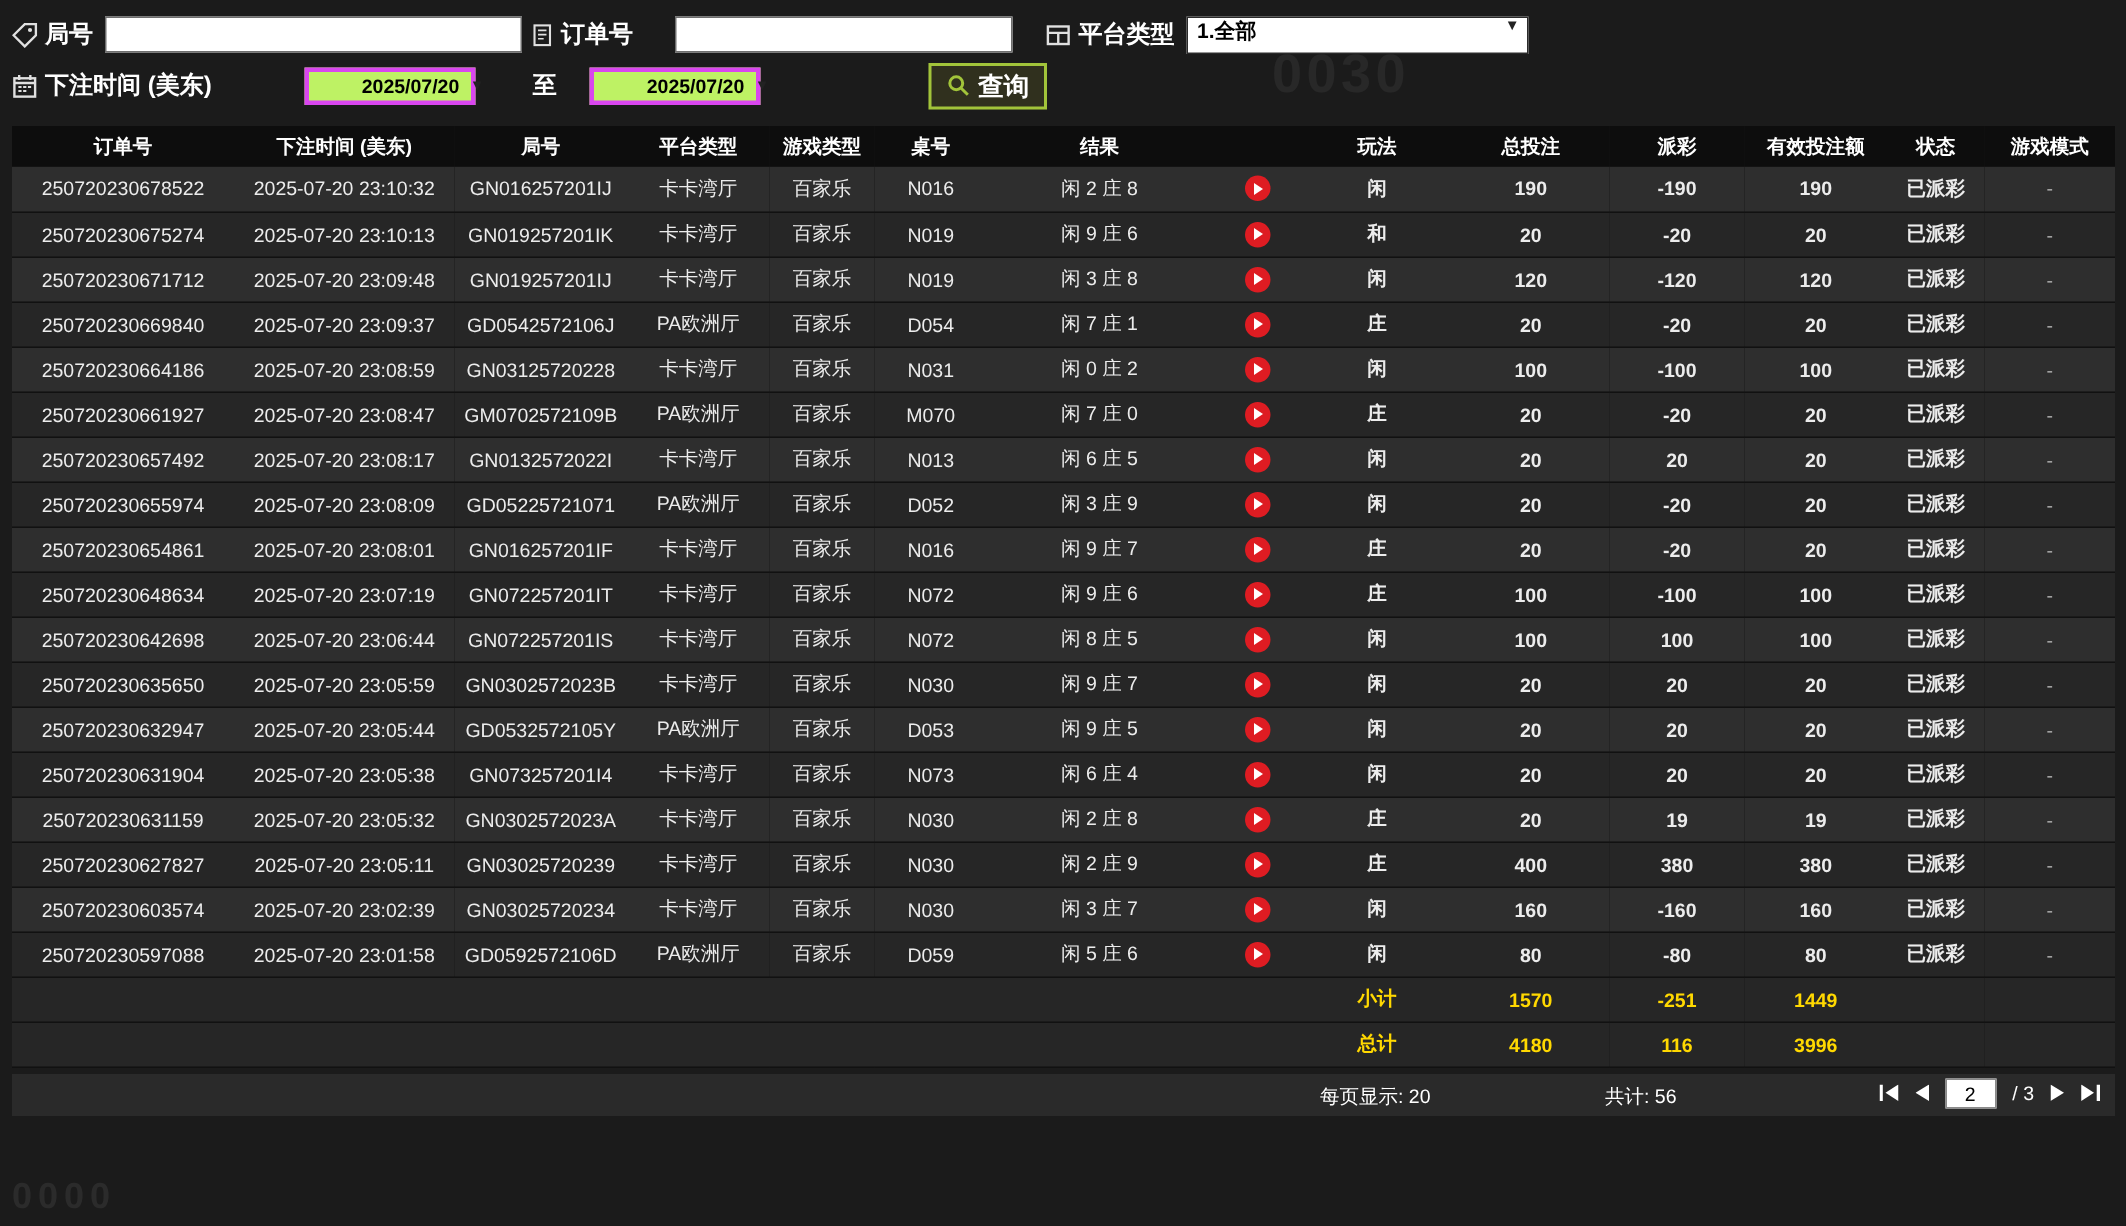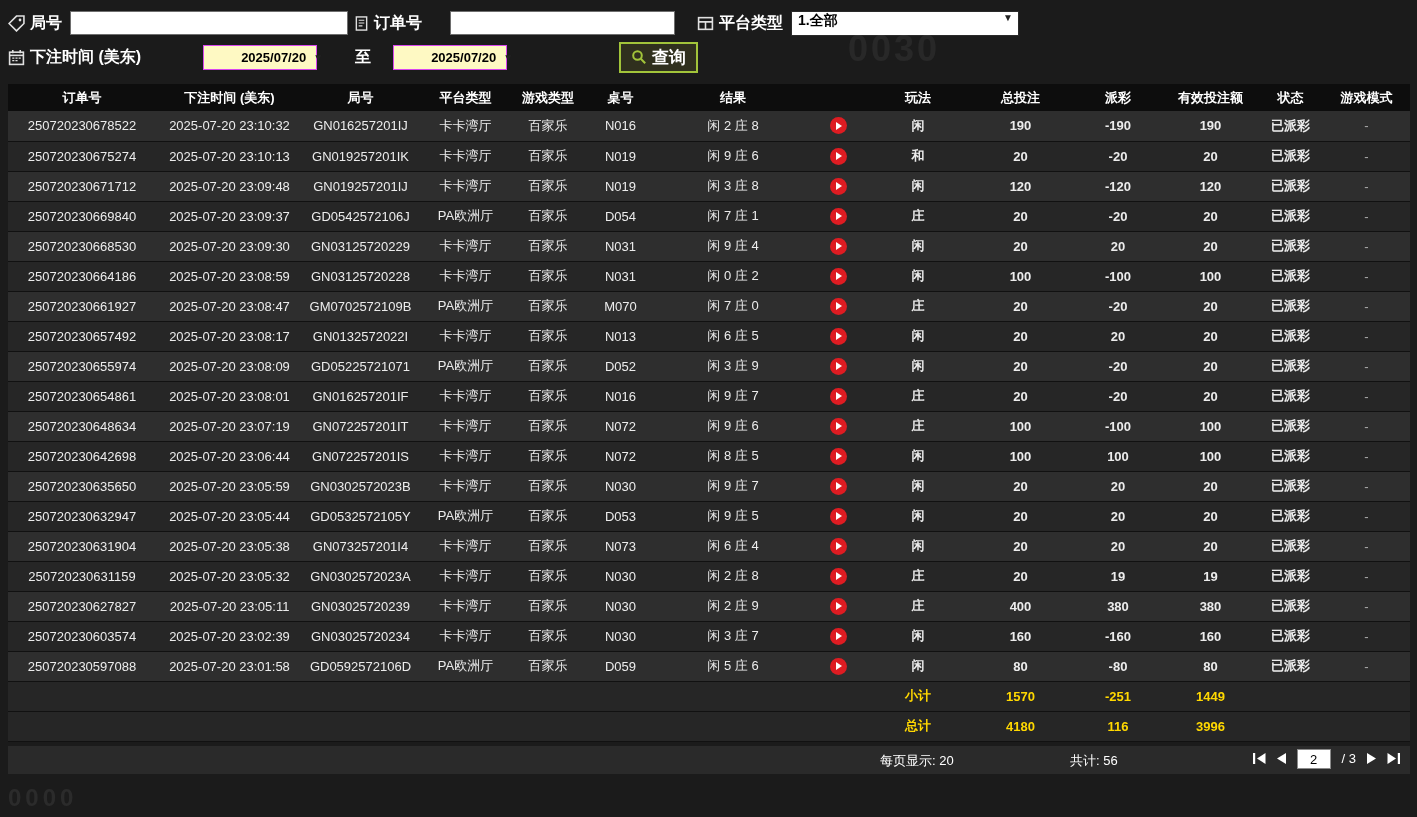--- a/index.html
+++ b/index.html
@@ -28,21 +28,21 @@
   .order-input { width:225px; margin-left:28px; }
   .grp-order { margin-left:2px; }
   .grp-platform { margin-left:22px; }
   .select {
     width:228px; height:25px; margin-left:8px; background:#fff; border:1px solid #2a2a2a;
     color:#000; display:flex; justify-content:space-between;
     padding:0 5px 0 6px; font-size:14px; font-weight:bold; cursor:pointer;
   }
   .sel-arrow { font-size:10px; color:#222; }
   .date-select {
-    width:114px; height:25px; background:#fef9c3; border:1px solid #d946ef; color:#000;
+    width:114px; height:25px; background:#bef264; border:3px solid #d946ef; color:#000;
     font-weight:bold; font-size:13px; display:flex; align-items:center; justify-content:center;
     gap:7px; cursor:pointer;padding-left:44px;
   }
   .date-from { margin-left:62px; }
   .to-label { margin-left:38px; margin-right:22px; }
   .search-btn {
     margin-left:112px; height:31px; padding:0 10px;
     display:inline-flex; align-items:center; gap:5px;
     background:#30301e; border:2px solid #a2c43a; color:#fff;
     font-size:17px; font-weight:bold; cursor:pointer;
@@ -289,40 +289,20 @@
           </span>
     </td>
     <td>庄</td>
     <td>20</td>
     <td class="tone-green">-20</td>
     <td>20</td>
     <td class="status-paid">已派彩</td>
     <td>-</td>
   </tr>
       <tr class="data-row">
-    <td>250720230668530</td>
-    <td>2025-07-20 23:09:30</td>
-    <td>GN03125720229</td>
-    <td>卡卡湾厅</td>
-    <td>百家乐</td>
-    <td>N031</td>
-    <td>闲 9 庄 4</td>
-    <td>
-      <span class="play-btn">
-            <span class="play-tri"></span>
-          </span>
-    </td>
-    <td>闲</td>
-    <td>20</td>
-    <td class="tone-red">20</td>
-    <td>20</td>
-    <td class="status-paid">已派彩</td>
-    <td>-</td>
-  </tr>
-      <tr class="data-row">
     <td>250720230664186</td>
     <td>2025-07-20 23:08:59</td>
     <td>GN03125720228</td>
     <td>卡卡湾厅</td>
     <td>百家乐</td>
     <td>N031</td>
     <td>闲 0 庄 2</td>
     <td>
       <span class="play-btn">
             <span class="play-tri"></span>

